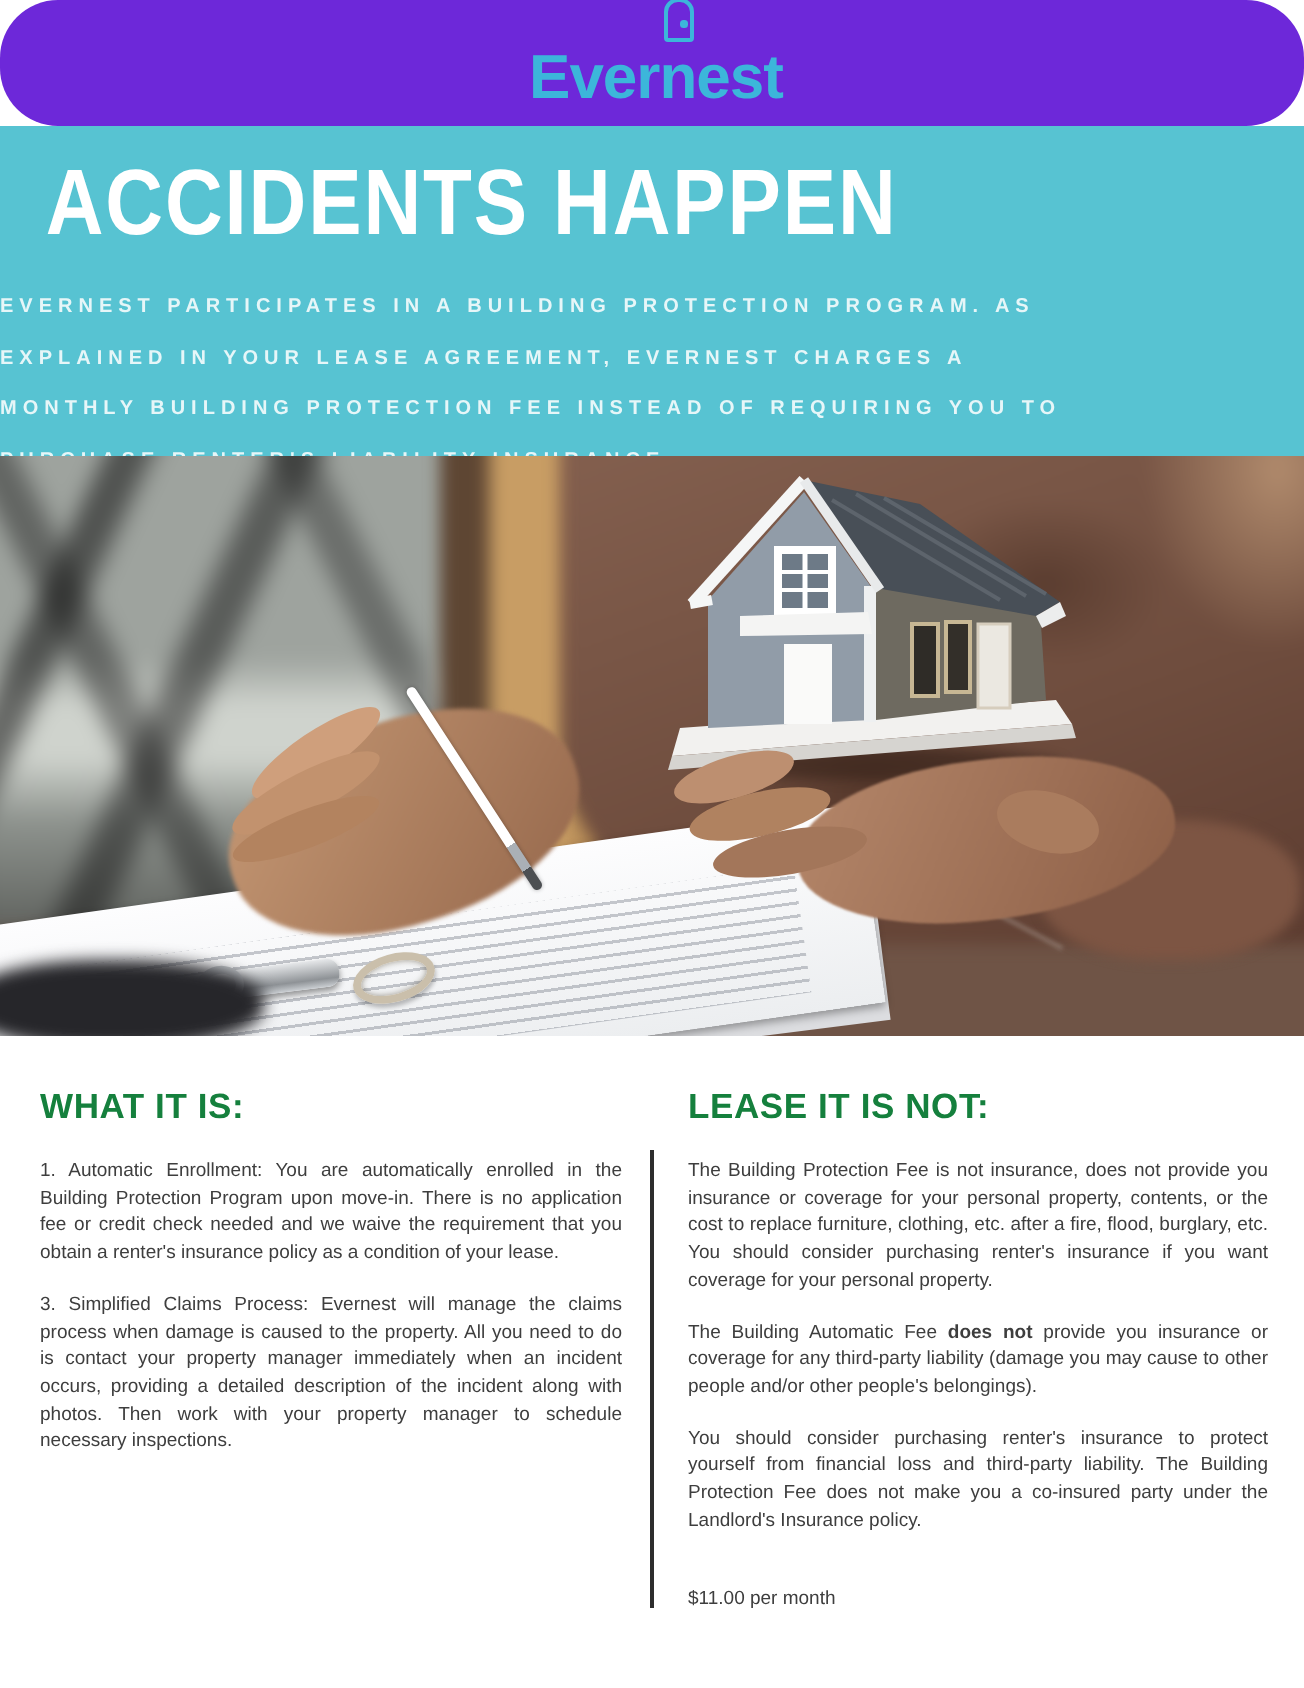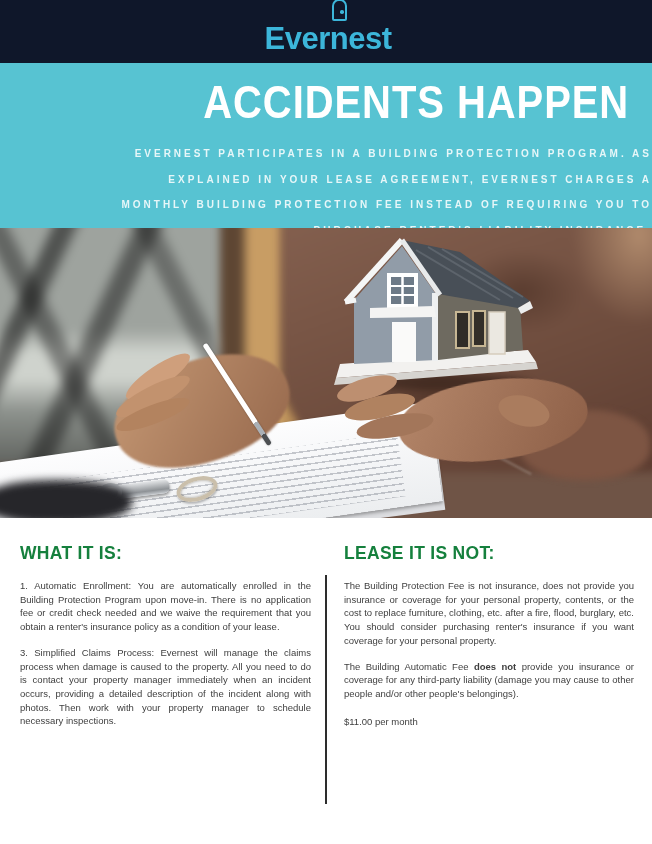--- a/index.html
+++ b/index.html
@@ -1,28 +1,28 @@
 <!DOCTYPE html>
 <html><head>
 <meta charset="utf-8">
 <style>
   * { margin:0; padding:0; box-sizing:border-box; }
   body { background:#888; font-family:"Liberation Sans", sans-serif; }
   .page { position:relative; width:652px; height:844px; margin:0 auto; background:#ffffff; overflow:hidden; }
 
   
-  .header { position:relative; height:63px; background:#0f172a; display:flex; align-items:flex-end; justify-content:center; }
+  .header { position:relative; height:63px; background:#6d28d9; display:flex; align-items:flex-end; justify-content:center;border-radius:29px; }
   .logo { position:relative; padding-bottom:6px; transform:translateX(2px); }
   .logo-text { font-size:31px; font-weight:bold; color:#3cb6da; letter-spacing:-0.5px; }
   .door-icon { position:absolute; top:-22px; left:50%; transform:translateX(4px); width:15px; height:22px;
                border:2.5px solid #3cb6da; border-radius:7px 7px 2px 2px; }
   .door-icon .knob { position:absolute; right:1.5px; top:9px; width:3.5px; height:3.5px; border-radius:50%; background:#3cb6da; }
 
   
-  .banner { height:165px; background:#57c3d2; text-align:right; overflow:hidden; }
+  .banner { height:165px; background:#57c3d2; text-align:left; overflow:hidden; }
   .banner-title { margin-top:13px; font-size:43px; font-weight:bold; color:#ffffff; letter-spacing:1px;
                   transform:scale(0.93,1.08); transform-origin:center top; }
   .banner-sub { margin-top:16px; }
   .banner-sub span { display:block; color:#f3fbfc; font-size:10px; letter-spacing:3px; line-height:25.5px; font-weight:bold; opacity:.92; }
 
   
   .hero { position:relative; height:290px; overflow:hidden; background:#6f5446; }
   .hero * { position:absolute; }
   .bg-window { left:-12px; top:-12px; width:250px; height:250px; filter:blur(5px);
     background:
@@ -76,21 +76,21 @@
   
   .content { position:relative; padding:25px 18px 0 20px; }
   .col-divider { position:absolute; left:325px; top:57px; width:2px; height:229px; background:#2d2d2d; }
   .cols { display:flex; }
   .col-left { width:291px; }
   .col-gap { width:33px; }
   .col-right { width:290px; }
   h2.sec-heading { font-size:17.5px; font-weight:bold; color:#15803d; letter-spacing:.3px; margin:0 0 15px 0; }
   .body-p { font-size:9.5px; line-height:13.7px; color:#3e3e3e; text-align:justify; margin-bottom:12px; }
   .body-p .b { font-weight:bold; }
-  .price { font-size:9.5px; line-height:13.7px; color:#3e3e3e; margin-top:14px; }
+  .price { font-size:9.5px; line-height:13.7px; color:#3e3e3e; margin-top:26px; }
 </style>
 </head>
 <body>
 
 <div class="page">
 
   <div class="header">
     <div class="logo">
       <span class="door-icon">
           <span class="knob"></span>
@@ -179,18 +179,19 @@
       <div class="col-left">
         <h2 class="sec-heading">WHAT IT IS:</h2>
         <p class="body-p">1. Automatic Enrollment: You are automatically enrolled in the Building Protection Program upon move-in. There is no application fee or credit check needed and we waive the requirement that you obtain a renter's insurance policy as a condition of your lease.</p>
         <p class="body-p">3. Simplified Claims Process: Evernest will manage the claims process when damage is caused to the property. All you need to do is contact your property manager immediately when an incident occurs, providing a detailed description of the incident along with photos. Then work with your property manager to schedule necessary inspections.</p>
       </div>
       <div class="col-gap"></div>
       <div class="col-right">
         <h2 class="sec-heading">LEASE IT IS NOT:</h2>
         <p class="body-p">The Building Protection Fee is not insurance, does not provide you insurance or coverage for your personal property, contents, or the cost to replace furniture, clothing, etc. after a fire, flood, burglary, etc. You should consider purchasing renter's insurance if you want coverage for your personal property.</p>
         <p class="body-p"><span>The Building Automatic Fee </span><span class="b">does not</span><span> provide you insurance or coverage for any third-party liability (damage you may cause to other people and/or other people's belongings).</span></p>
+        <p class="body-p">You should consider purchasing renter's insurance to protect yourself from financial loss and third-party liability. The Building Protection Fee does not make you a co-insured party under the Landlord's Insurance policy.</p>
         <p class="price">$11.00 per month</p>
       </div>
     </div>
   </div>
 
 </div>
 
 </body></html>

